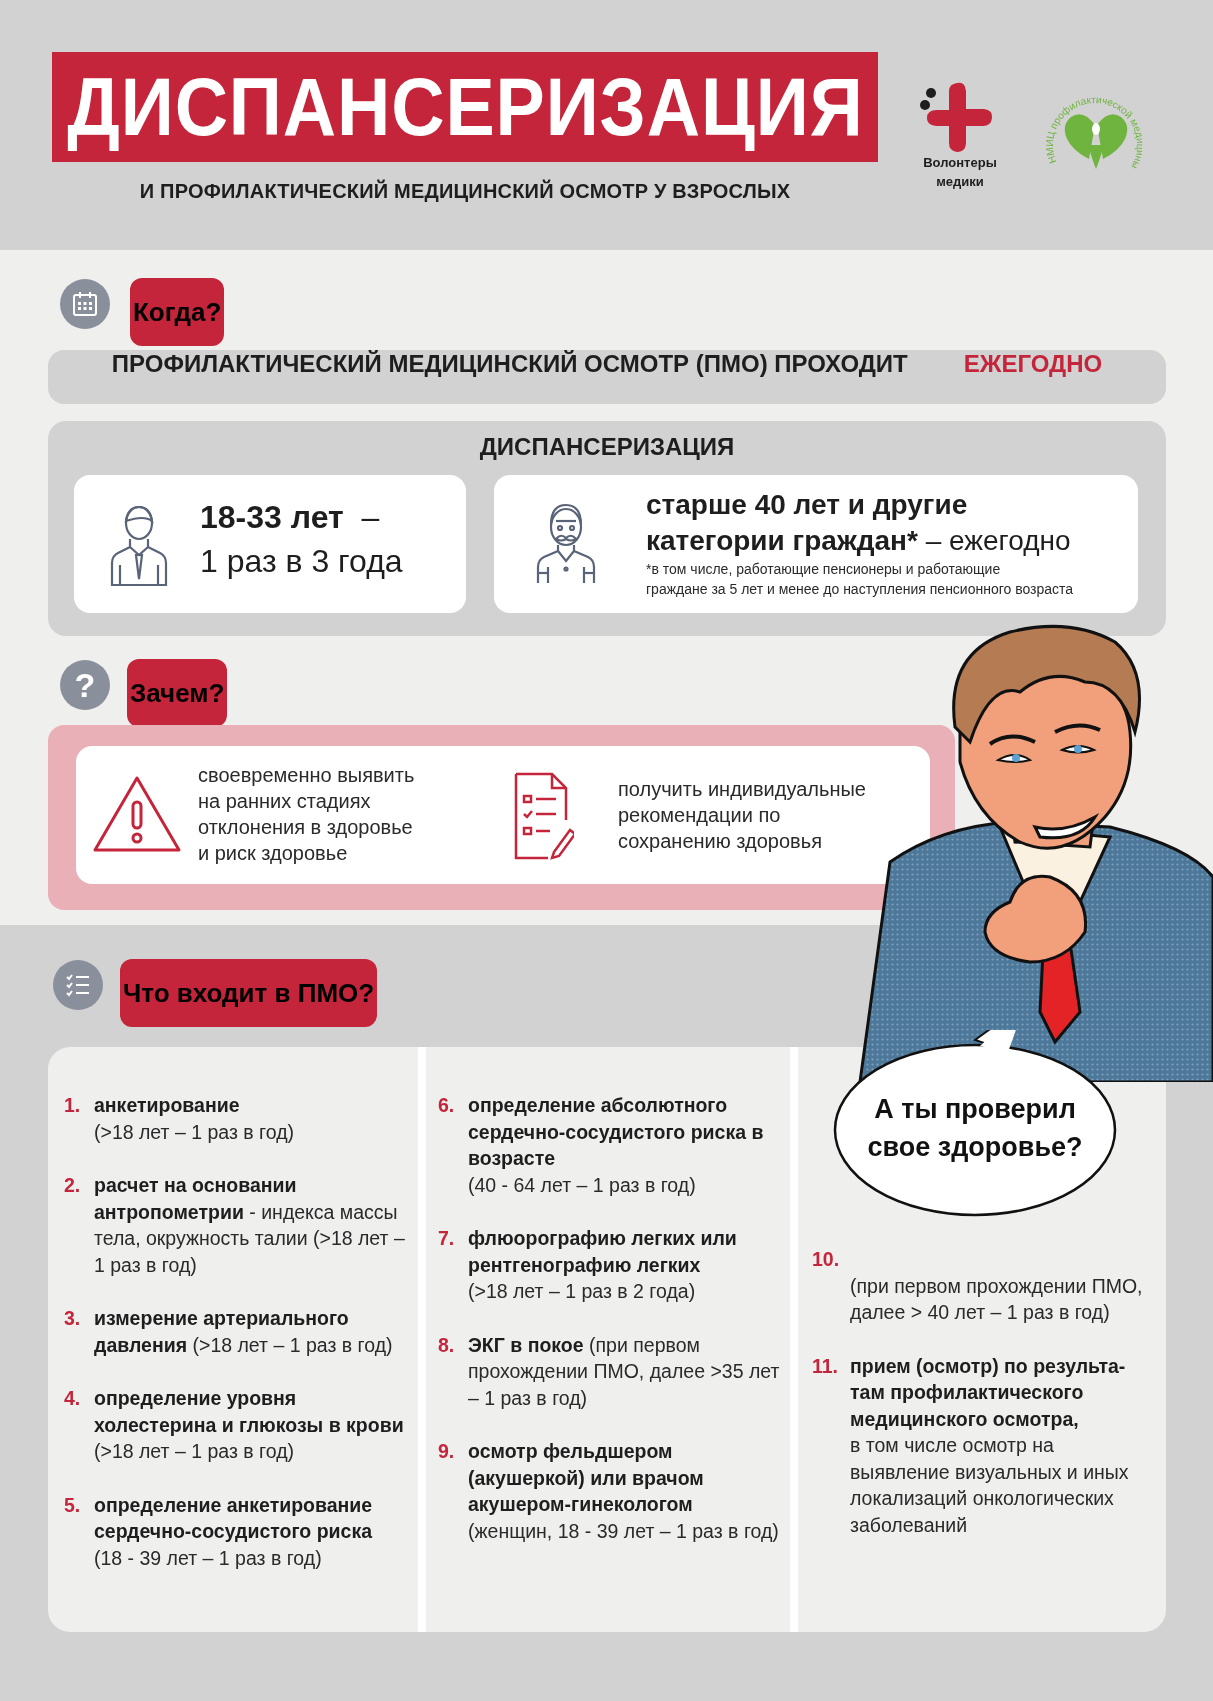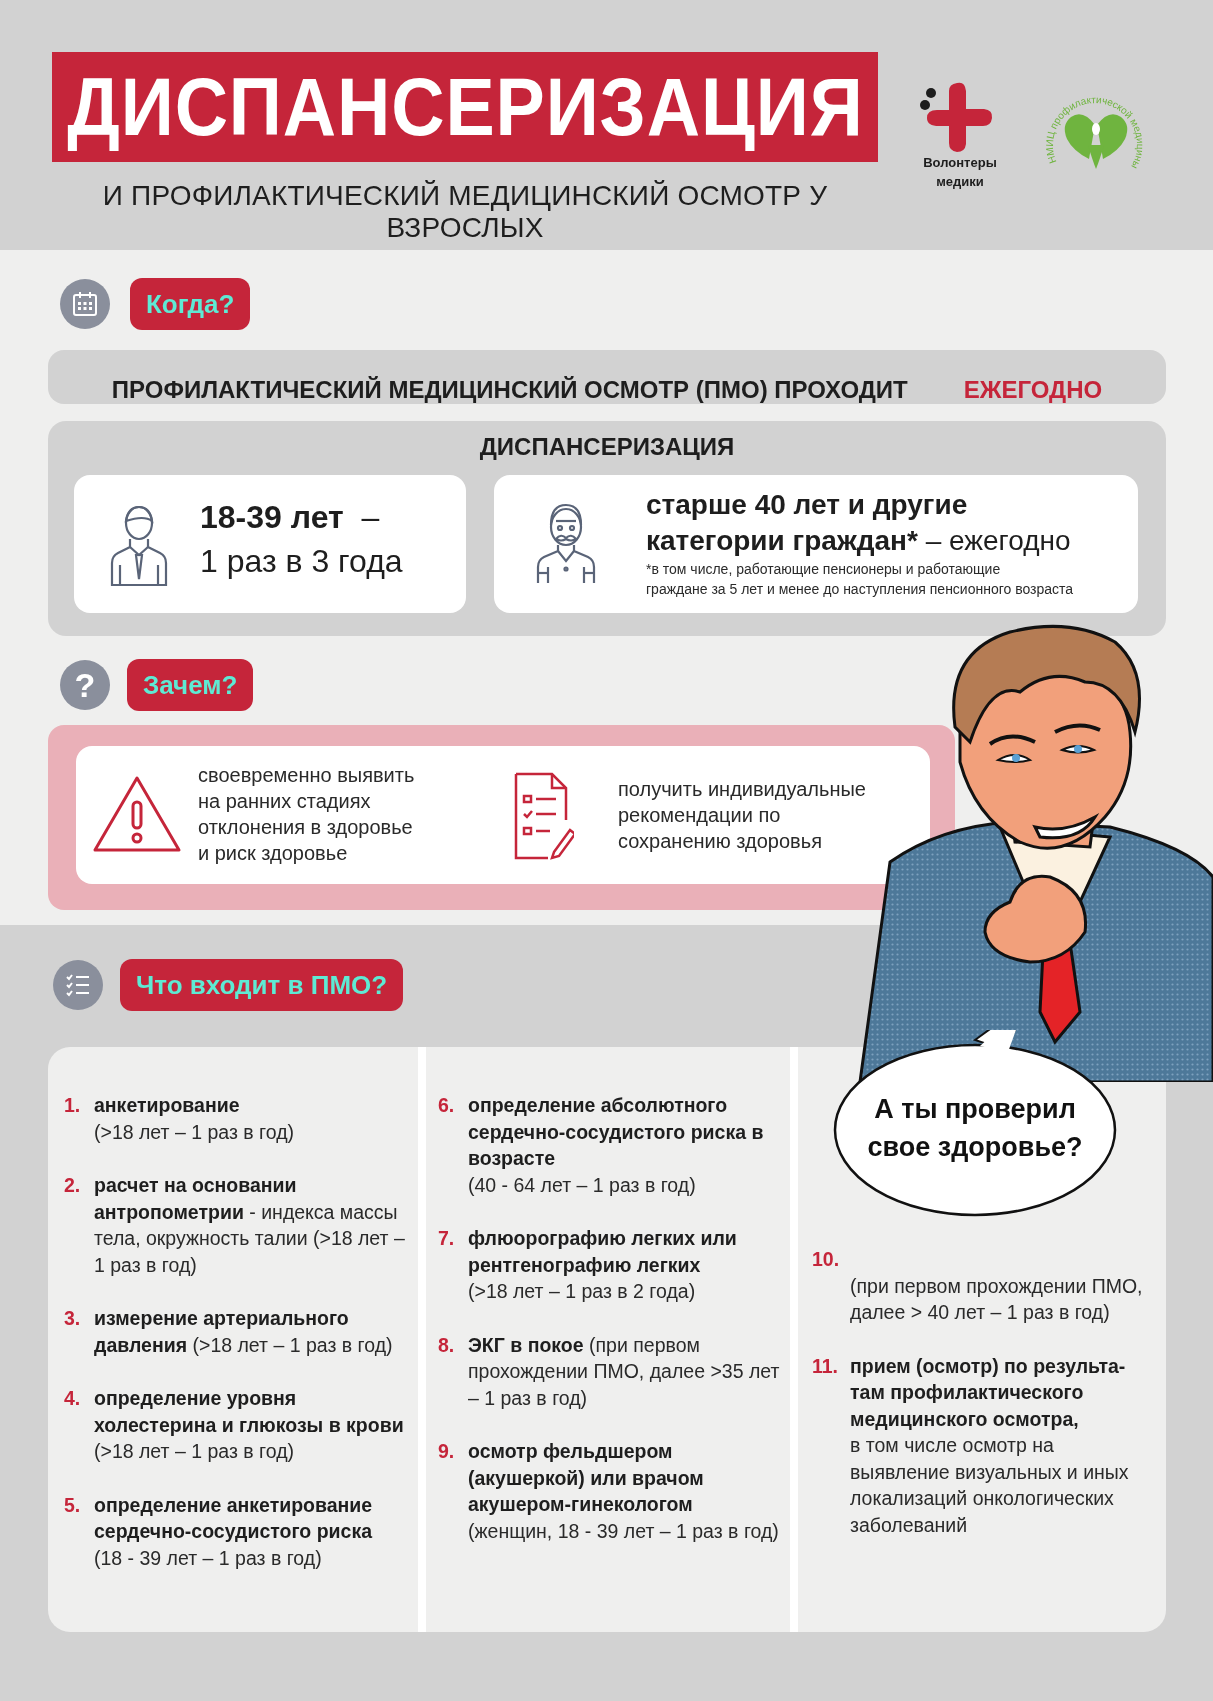--- a/index.html
+++ b/index.html
@@ -12,33 +12,33 @@
     overflow: hidden;
   }
   .abs { position: absolute; }
 
   
   .header { left: 0; top: 0; width: 1213px; height: 250px; background: #d2d2d2; }
   .title-box { left: 52px; top: 52px; width: 826px; height: 110px; background: #c5253a;
     display: flex; align-items: center; justify-content: center; }
   .title-box span { color: #fff; font-weight: bold; font-size: 82px; letter-spacing: 1px;
     font-family: "Liberation Sans Narrow", "Liberation Sans", sans-serif; transform: scaleX(0.9); display: inline-block; }
-  .subtitle { left: 52px; top: 180px; width: 826px; text-align: center; font-size: 28px; font-weight: normal; color: #1e1e1e; letter-spacing: 0.2px; }
+  .subtitle { left: 52px; top: 180px; width: 826px; text-align: center; font-size: 20px; font-weight: bold; color: #1e1e1e; letter-spacing: 0.2px; }
 
   .logo-vol { left: 905px; top: 75px; width: 110px; height: 120px; }
   .logo-vol .label { position: absolute; left: 0; top: 78px; width: 110px; text-align: center; font-weight: bold; font-size: 13px; line-height: 19px; color: #1e1e1e; }
   .logo-nmic { left: 1040px; top: 85px; width: 110px; height: 100px; }
 
   
   .sec-icon { width: 50px; height: 50px; border-radius: 50%; background: #8a8f9c; display: flex; align-items: center; justify-content: center; color: #fff; }
-  .pill { height: 52px; background: #c5253a; border-radius: 12px; color: #5eead4; font-weight: bold; font-size: 26px;
-    display: flex; align-items: center; padding: 0 16px; }
+  .pill { height: 68px; background: #c5253a; border-radius: 12px; color: #000000; font-weight: bold; font-size: 26px;
+    display: flex; align-items: center; padding: 0 3px; }
 
   .pmo-bar { left: 48px; top: 350px; width: 1118px; height: 54px; background: #d2d2d2; border-radius: 16px;
-    display: flex; align-items: flex-end; justify-content: center; font-weight: bold; font-size: 24px; color: #1e1e1e; gap: 48px; }
+    display: flex; align-items: flex-start; justify-content: center; font-weight: bold; font-size: 24px; color: #1e1e1e; gap: 48px; }
   .pmo-bar .accent { color: #c5253a; margin-left: 8px; }
 
   .disp-box { left: 48px; top: 421px; width: 1118px; height: 215px; background: #d2d2d2; border-radius: 18px; }
   .disp-title { left: 48px; top: 433px; width: 1118px; text-align: center; font-weight: bold; font-size: 24px; }
   .card { background: #fff; border-radius: 16px; }
   .card-a { left: 74px; top: 475px; width: 392px; height: 138px; }
   .card-b { left: 494px; top: 475px; width: 644px; height: 138px; }
 
   .age-big { font-size: 32px; line-height: 44px; }
   .age-big b { font-weight: bold; }
@@ -127,21 +127,21 @@
       <ellipse cx="29" cy="20" rx="13" ry="16"></ellipse>
       <path d="M16 18 q2 -14 13 -14 q11 0 13 14 q-8 -6 -26 0z"></path>
       <path d="M20 36 l0 8 l-12 6 q-6 3 -6 10 l0 22 l54 0 l0 -22 q0 -7 -6 -10 l-12 -6 l0 -8"></path>
       <path d="M20 44 l9 8 l9 -8"></path>
       <path d="M26 52 l3 24 l3 -24 z"></path>
       <line x1="10" y1="62" x2="10" y2="82"></line>
       <line x1="48" y1="62" x2="48" y2="82"></line>
     </svg>
   </div>
   <div class="abs age-big" style="left:126px; top:20px;">
-    <div><b>18-39 лет</b>&nbsp;&nbsp;<span>–</span></div>
+    <div><b>18-33 лет</b>&nbsp;&nbsp;<span>–</span></div>
     <div>1 раз в 3 года</div>
   </div>
 </div>
 
 <div class="abs card card-b">
   <div class="abs" style="left:40px; top:26px;">
     <svg width="64" height="84" viewBox="0 0 64 84" fill="none" stroke="#5a6478" stroke-width="2.2">
       <ellipse cx="32" cy="26" rx="15" ry="18"></ellipse>
       <path d="M17 24 q0 -20 15 -20 q15 0 15 20"></path>
       <line x1="22" y1="20" x2="42" y2="20"></line>

